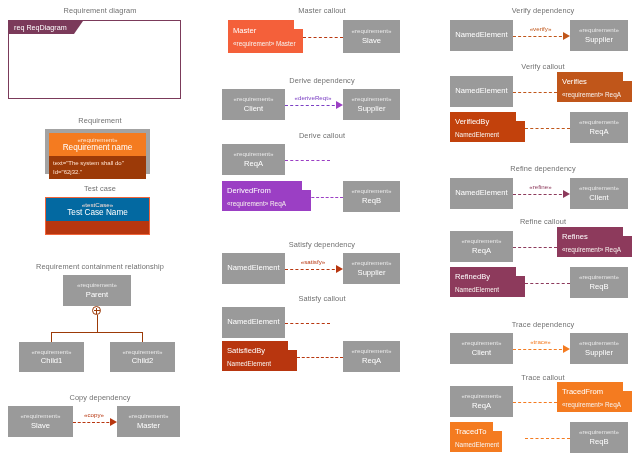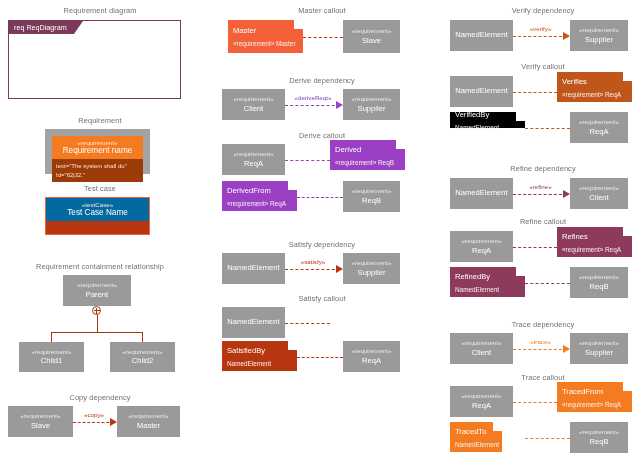--- a/index.html
+++ b/index.html
@@ -34,21 +34,21 @@
     font-size:7px;
     line-height:1.35;
   }
   .box .stereo{font-size:6.2px;color:#e9e9e9;}
   .box .nm{font-size:7.6px;color:#ffffff;}
   .gray{background:#9a9a9a;}
 
   
   .req-sample{
     position:absolute;box-sizing:border-box;
-    border:7px solid #a3a3a3;
+    border:4px solid #a3a3a3;
     display:flex;flex-direction:column;
   }
   .req-sample .hdr{
     background:#f47b20;color:#fff;
     display:flex;flex-direction:column;align-items:center;justify-content:center;
     text-align:center;flex:0 0 auto;padding:3px 0 4px;
   }
   .req-sample .hdr .stereo{font-size:6.2px;color:#ffe7d6;}
   .req-sample .hdr .nm{font-size:8.2px;}
   .req-sample .body{
@@ -216,28 +216,21 @@
     <span class="stereo">«requirement»</span>
     <span class="nm">Supplier</span>
   </div>
 
   <div class="sec-title" style="left:222px;top:131px;width:200px;">Derive callout</div>
   <div class="box gray" style="left:222px;top:144px;width:63px;height:31px;">
     <span class="stereo">«requirement»</span>
     <span class="nm">ReqA</span>
   </div>
   <div class="hdash" style="left:285px;top:159.5px;width:45px;border-color:#9b3fc4;"></div>
-  <div class="note" style="left:330px;top:140px;width:75px;height:30px;background:#9b3fc4;">
-    <span class="ttl">Derived</span>
-    <span class="sub">«requirement» ReqB</span>
-    <span class="fold" style="background: rgb(255, 255, 255);">
-        <span style="position: absolute; right: 0px; top: 0px; width: 0px; height: 0px; border-style: solid; border-width: 9px 9px 0px 0px; border-color: rgb(155, 63, 196) transparent transparent;"></span>
-      </span>
-  </div>
-  <div class="note" style="left:222px;top:181px;width:75px;height:30px;background:#9b3fc4;">
+  <div class="note" style="left:222px;top:181px;width:89px;height:30px;background:#9b3fc4;">
     <span class="ttl">DerivedFrom</span>
     <span class="sub">«requirement» ReqA</span>
     <span class="fold" style="background: rgb(255, 255, 255);">
         <span style="position: absolute; right: 0px; top: 0px; width: 0px; height: 0px; border-style: solid; border-width: 9px 9px 0px 0px; border-color: rgb(155, 63, 196) transparent transparent;"></span>
       </span>
   </div>
   <div class="hdash" style="left:297px;top:196.5px;width:46px;border-color:#9b3fc4;"></div>
   <div class="box gray" style="left:343px;top:181px;width:57px;height:31px;">
     <span class="stereo">«requirement»</span>
     <span class="nm">ReqB</span>
@@ -290,21 +283,21 @@
     <span class="nm">NamedElement</span>
   </div>
   <div class="hdash" style="left:513px;top:91.5px;width:44px;border-color:#c0561a;"></div>
   <div class="note" style="left:557px;top:72px;width:75px;height:30px;background:#c0561a;">
     <span class="ttl">Verifies</span>
     <span class="sub">«requirement» ReqA</span>
     <span class="fold" style="background: rgb(255, 255, 255);">
         <span style="position: absolute; right: 0px; top: 0px; width: 0px; height: 0px; border-style: solid; border-width: 9px 9px 0px 0px; border-color: rgb(192, 86, 26) transparent transparent;"></span>
       </span>
   </div>
-  <div class="note" style="left:450px;top:112px;width:75px;height:16px;background:#000000;">
+  <div class="note" style="left:450px;top:112px;width:75px;height:30px;background:#c2410c;">
     <span class="ttl">VerifiedBy</span>
     <span class="sub">NamedElement</span>
     <span class="fold" style="background: rgb(255, 255, 255);">
         <span style="position: absolute; right: 0px; top: 0px; width: 0px; height: 0px; border-style: solid; border-width: 9px 9px 0px 0px; border-color: rgb(192, 86, 26) transparent transparent;"></span>
       </span>
   </div>
   <div class="hdash" style="left:525px;top:127.5px;width:45px;border-color:#c0561a;"></div>
   <div class="box gray" style="left:570px;top:112px;width:58px;height:31px;">
     <span class="stereo">«requirement»</span>
     <span class="nm">ReqA</span>

